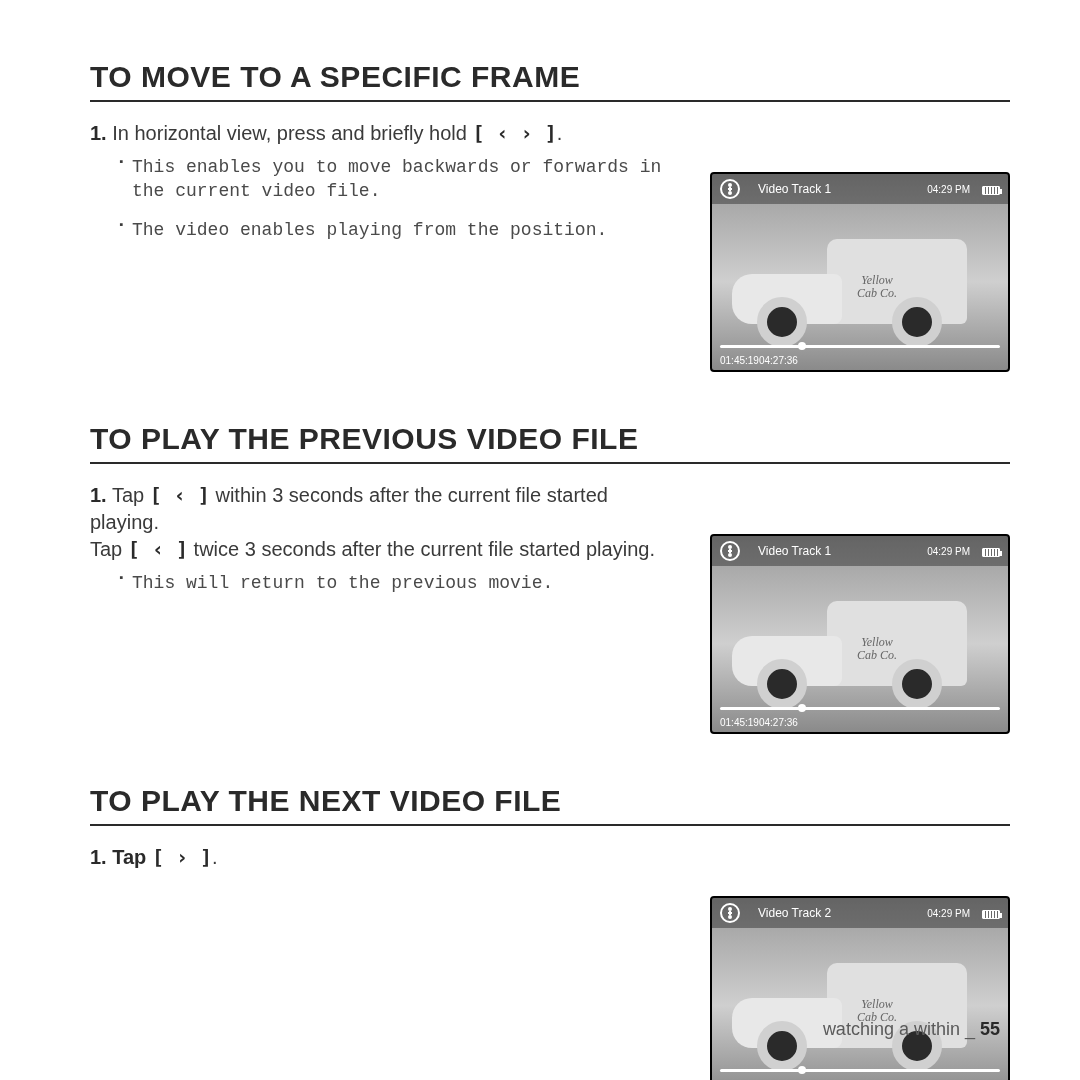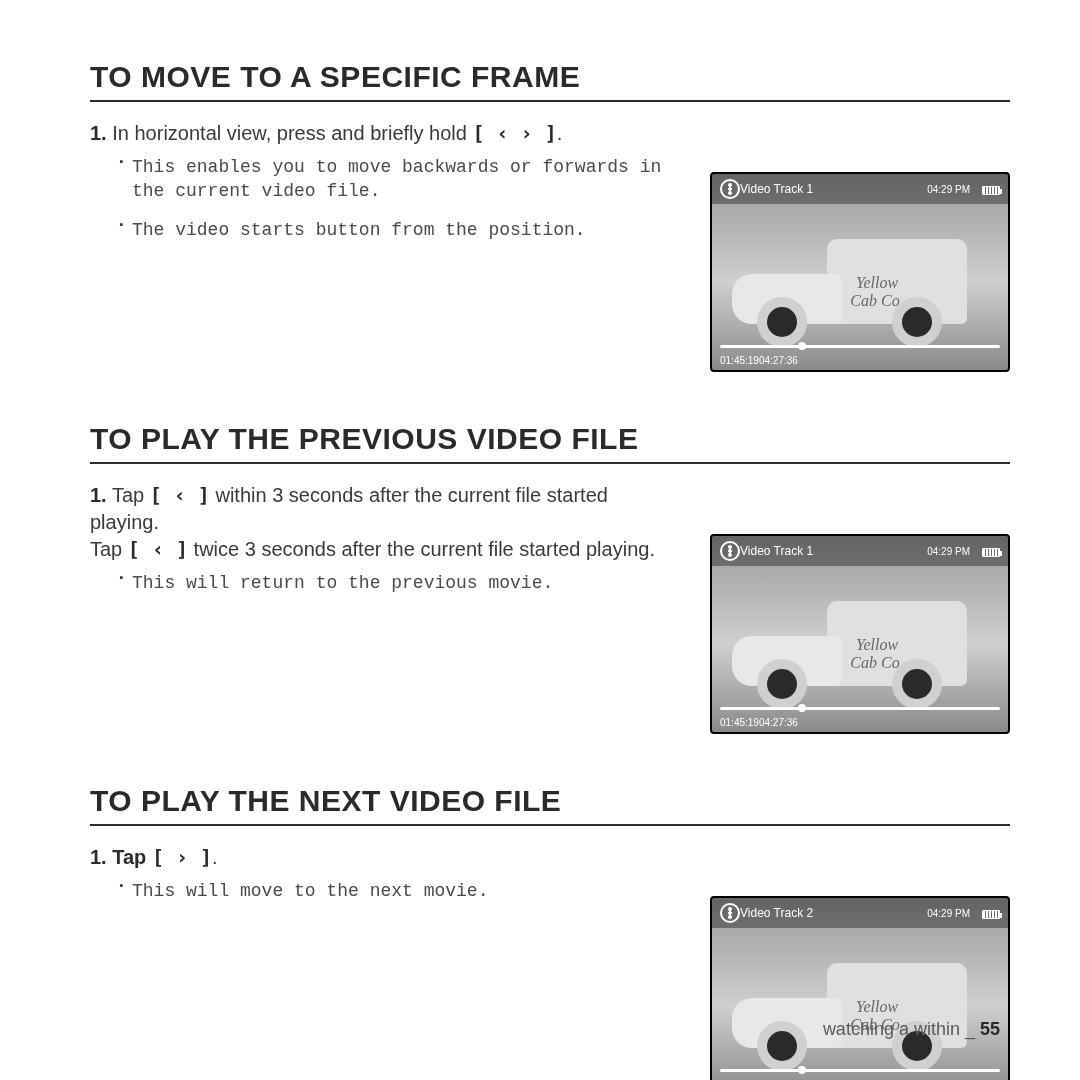--- a/index.html
+++ b/index.html
@@ -75,21 +75,21 @@
     top: 0; left: 0; right: 0;
     height: 30px;
     background: rgba(0,0,0,0.35);
     display: flex;
     align-items: center;
     padding: 0 8px;
     color: #fff;
     font-size: 12px;
     justify-content: space-between;
   }
-  .screen-top-left { display: flex; align-items: center; gap: 0; }
+  .screen-top-left { display: flex; align-items: center; gap: 18px; }
   .reel-icon {
     width: 20px; height: 20px; border-radius: 50%;
     border: 2px solid #fff;
     background: radial-gradient(circle at 50% 50%, #fff 2px, transparent 2px);
     position: relative;
   }
   .reel-icon::before, .reel-icon::after {
     content: "";
     position: absolute;
     width: 4px; height: 4px; background: #fff; border-radius: 50%;
@@ -125,21 +125,21 @@
     left: 95px; top: 0;
     width: 140px; height: 85px;
     background: #e0e0e0;
     border-radius: 10px 10px 6px 6px;
   }
   .car-door-text {
     position: absolute;
     left: 115px; top: 35px;
     width: 60px;
     color: #666;
-    font-size: 16px;
+    font-size: 12px;
     font-style: italic;
     text-align: center;
     line-height: 1.1;
     font-family: Georgia, serif;
   }
   .wheel {
     position: absolute;
     width: 50px; height: 50px;
     border-radius: 50%;
     background: #2a2a2a;
@@ -189,21 +189,21 @@
 <hr class="heading-rule">
 <div class="section">
   <div class="section-text">
     <p class="step">
       <span class="num bold">1.</span><span> In horizontal view, press and briefly hold </span><span class="bold arrow">[ ‹  › ]</span><span>.</span>
     </p>
     <div class="bullets">
       <p class="bullet">This enables you to move backwards or forwards in the current video file.</p>
     </div>
     <div class="bullets">
-      <p class="bullet">The video starts button from the position.</p>
+      <p class="bullet">The video enables playing from the position.</p>
     </div>
   </div>
   <div class="screen">
     <div class="screen-top">
       <div class="screen-top-left">
         <span class="reel-icon"></span>
         <span>Video Track 1</span>
       </div>
       <div class="screen-top-right">
         <span>04:29 PM</span>
@@ -263,23 +263,20 @@
   </div>
 </div>
 
 <h2 class="section-heading">TO PLAY THE NEXT VIDEO FILE</h2>
 <hr class="heading-rule">
 <div class="section">
   <div class="section-text">
     <p class="step">
       <span class="num bold">1.</span><span class="bold"> Tap </span><span class="bold arrow">[ › ]</span><span>.</span>
     </p>
-    <div class="bullets">
-      <p class="bullet">This will move to the next movie.</p>
-    </div>
   </div>
   <div class="screen">
     <div class="screen-top">
       <div class="screen-top-left">
         <span class="reel-icon"></span>
         <span>Video Track 2</span>
       </div>
       <div class="screen-top-right">
         <span>04:29 PM</span>
         <span class="battery"></span>

